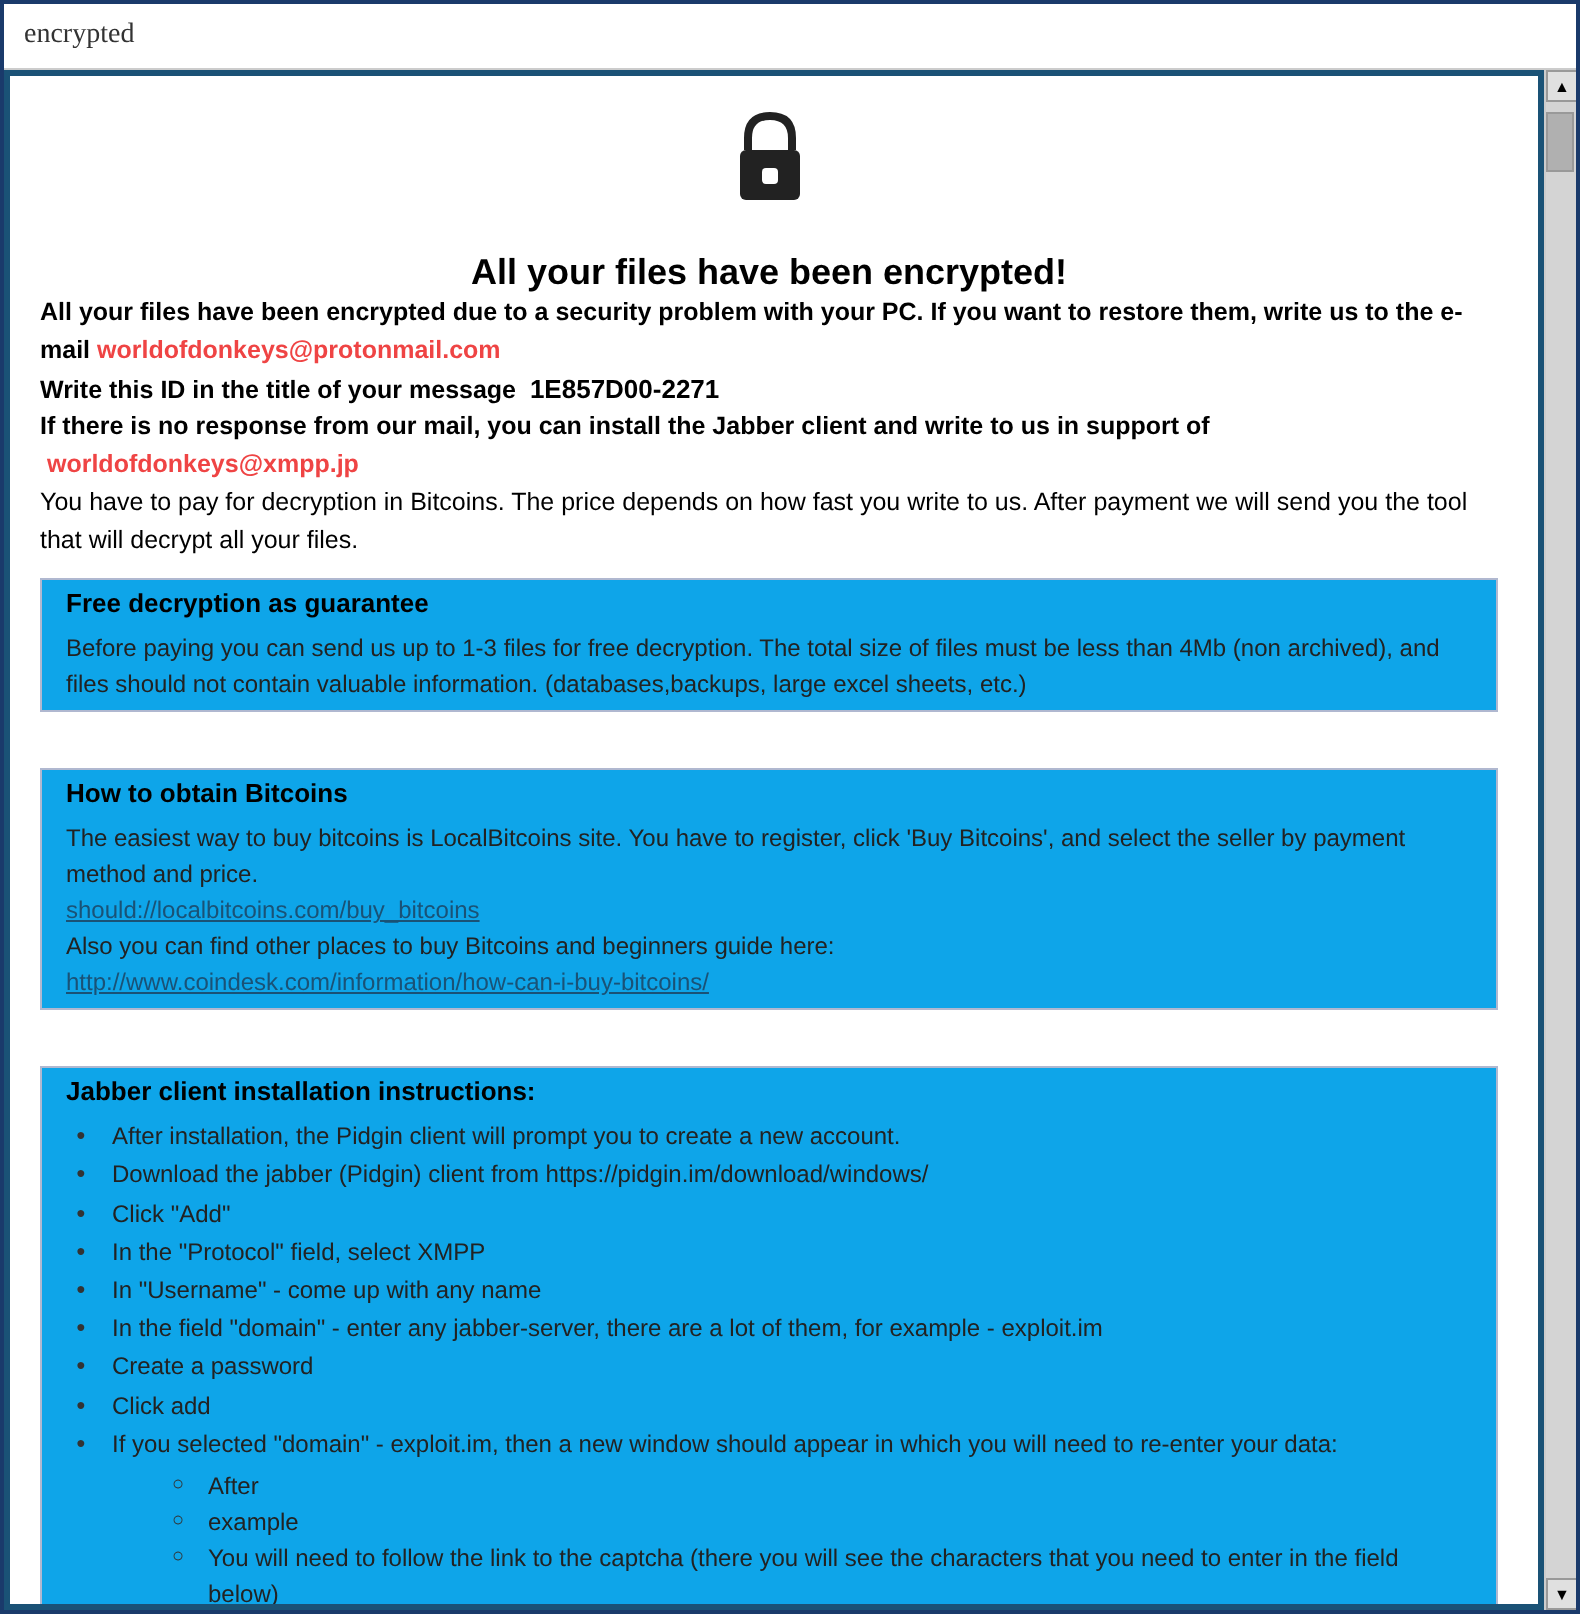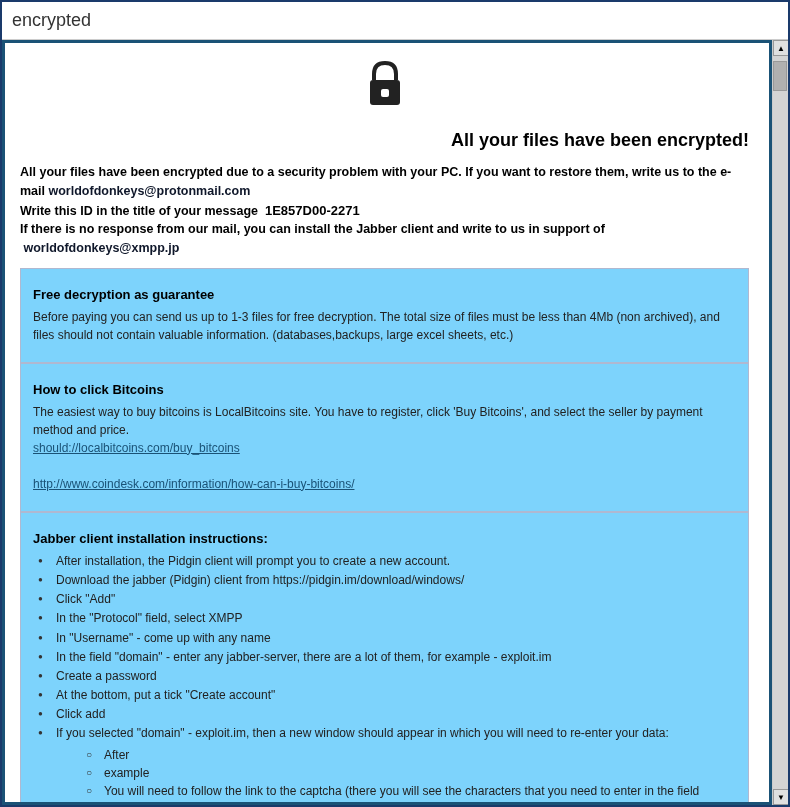--- a/index.html
+++ b/index.html
@@ -16,23 +16,24 @@
       height: 807px;
       border: 2px solid #1a3a6b;
       background: #fff;
       display: flex;
       flex-direction: column;
     }
     .title-bar {
       background: #fff;
       border-bottom: 1px solid #ccc;
       padding: 8px 10px;
-      font-size: 18px;
+      font-size: 14px;
       color: #333;
       flex-shrink: 0;
+      font-family: Liberation Serif, serif;
     }
     .content-wrapper {
       flex: 1;
       overflow: hidden;
       position: relative;
       display: flex;
     }
     .content {
       flex: 1;
       padding: 15px 20px 15px 15px;
@@ -40,49 +41,49 @@
       border: 3px solid #1a5276;
       margin: 0;
     }
     .lock-icon {
       text-align: center;
       font-size: 40px;
       margin-bottom: 8px;
       color: #222;
     }
     .main-title {
-      text-align: right;
+      text-align: center;
       font-size: 18px;
       font-weight: bold;
-      margin-bottom: 12px;
+      margin-bottom: 0;
       color: #000;
     }
     .info-block {
       margin-bottom: 10px;
       font-size: 12.5px;
       line-height: 1.5;
     }
     .info-block .highlight {
-      color: #0f172a;
+      color: #ef4444;
       font-weight: bold;
     }
     .info-block .id-code {
       font-weight: bold;
       font-size: 13px;
       margin-top: 17px;
     }
     .link {
       color: #1a5276;
       text-decoration: underline;
     }
     .section {
-      background: #7dd3fc;
+      background: #0ea5e9;
       border: 1px solid #b0b8d0;
-      margin-bottom: 0;
-      padding: 18px 12px;
+      margin-bottom: 28px;
+      padding: 4px 12px;
     }
     .section-title {
       font-weight: bold;
       font-size: 13px;
       margin-bottom: 6px;
       color: #000;
     }
     .section-text {
       font-size: 12px;
       line-height: 1.5;
@@ -186,48 +187,48 @@
       <div class="info-block">
         <div>
           <strong><span>All your files have been encrypted due to a security problem with your PC. If you want to restore them, write us to the e-mail</span> <span class="highlight">worldofdonkeys@protonmail.com</span></strong>
         </div>
         <div>
           <strong>Write this ID in the title of your message &nbsp;<span class="id-code">1E857D00-2271</span></strong>
         </div>
         <div>
           <strong>If there is no response from our mail, you can install the Jabber client and write to us in support of &nbsp;<span class="highlight">worldofdonkeys@xmpp.jp</span></strong>
         </div>
+        <div>You have to pay for decryption in Bitcoins. The price depends on how fast you write to us. After payment we will send you the tool that will decrypt all your files.</div>
       </div>
 
       <div class="section">
         <div class="section-title">Free decryption as guarantee</div>
         <div class="section-text">Before paying you can send us up to 1-3 files for free decryption. The total size of files must be less than 4Mb (non archived), and files should not contain valuable information. (databases,backups, large excel sheets, etc.)</div>
       </div>
 
       <div class="section">
-        <div class="section-title">How to click Bitcoins</div>
+        <div class="section-title">How to obtain Bitcoins</div>
         <div class="section-text">
           <span>The easiest way to buy bitcoins is LocalBitcoins site. You have to register, click 'Buy Bitcoins', and select the seller by payment method and price.</span><br>
           <a class="link">should://localbitcoins.com/buy_bitcoins</a><br>
-          <br>
+          <span>Also you can find other places to buy Bitcoins and beginners guide here:</span><br>
           <a class="link">http://www.coindesk.com/information/how-can-i-buy-bitcoins/</a>
         </div>
       </div>
 
       <div class="section">
         <div class="section-title">Jabber client installation instructions:</div>
         <ul class="bullet-list">
           <li>After installation, the Pidgin client will prompt you to create a new account.</li>
           <li>Download the jabber (Pidgin) client from https://pidgin.im/download/windows/</li>
           <li>Click "Add"</li>
           <li>In the "Protocol" field, select XMPP</li>
           <li>In "Username" - come up with any name</li>
           <li>In the field "domain" - enter any jabber-server, there are a lot of them, for example - exploit.im</li>
           <li>Create a password</li>
-          <li>At the bottom, put a tick "Create account"</li>
           <li>Click add</li>
           <li>
             <span>If you selected "domain" - exploit.im, then a new window should appear in which you will need to re-enter your data:</span>
             <ul class="sub-bullet">
               <li>After</li>
               <li>example</li>
               <li>You will need to follow the link to the captcha (there you will see the characters that you need to enter in the field below)</li>
             </ul>
           </li>
 

